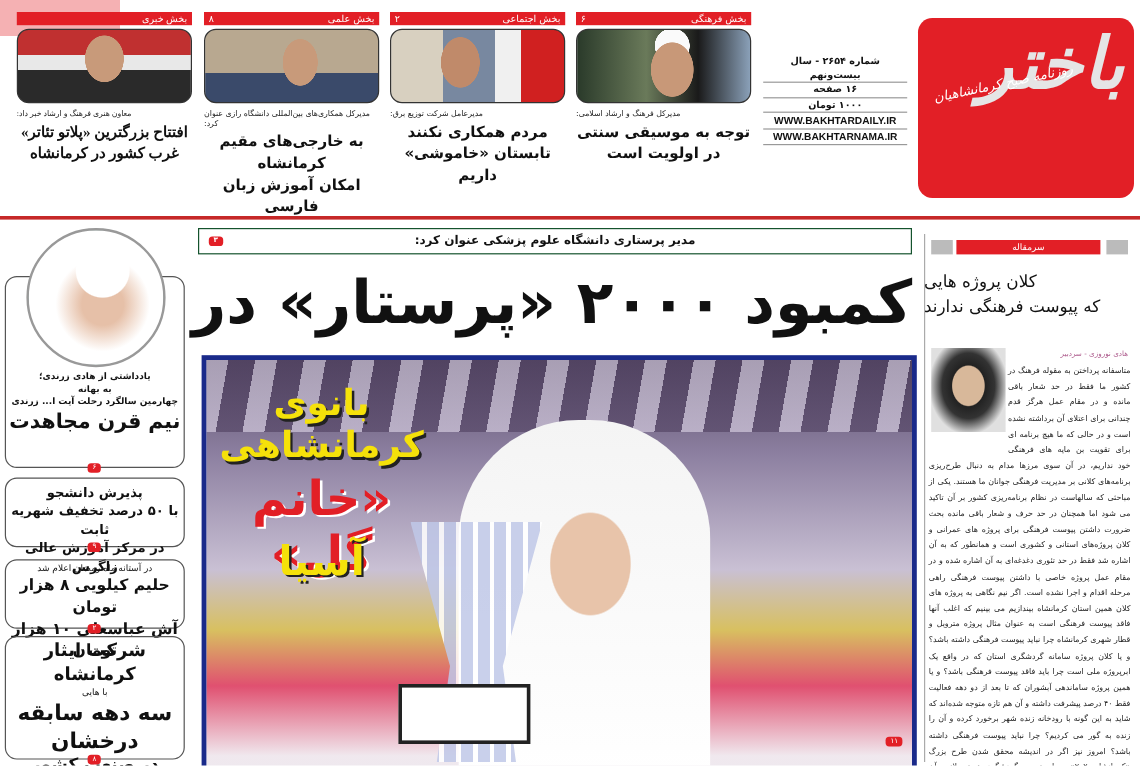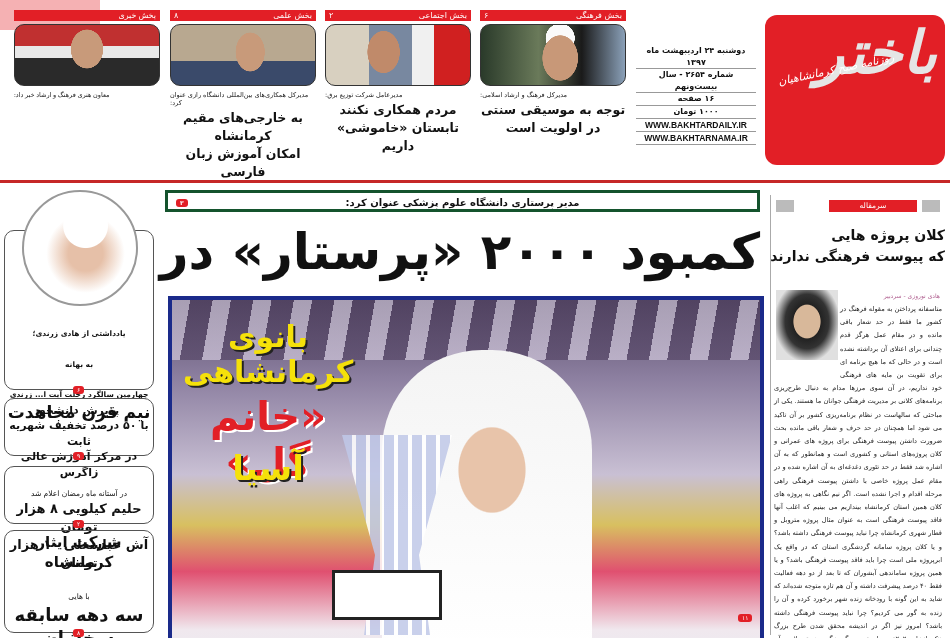--- a/index.html
+++ b/index.html
@@ -17,21 +17,21 @@
   
   .teaser { top: 10px; width: 146px; height: 165px; }
   .teaser .bar { height: 11px; background: #e21f26; color: #fff; font-size: 8px; line-height: 11px; padding: 0 4px; display: flex; justify-content: space-between; }
   .teaser .photo { margin-top: 3px; height: 62px; border-radius: 10px; border: 1px solid #333; overflow: hidden; position: relative; }
   .teaser .cap { font-size: 6.5px; text-align: left; margin-top: 5px; color: #222; }
   .teaser .head { font-size: 12.5px; font-weight: bold; text-align: center; line-height: 1.45; margin-top: 2px; }
 
   .hr-red { left: 0; top: 180px; width: 950px; height: 3px; background: #c62828; }
 
   
-  .kicker { left: 165px; top: 190px; width: 595px; height: 22px; border: 3px solid #14532d; border-radius: 0; font-size: 10px; font-weight: bold; text-align: center; line-height: 20px; }
+  .kicker { left: 165px; top: 190px; width: 595px; height: 22px; border: 1px solid #14532d; border-radius: 0; font-size: 10px; font-weight: bold; text-align: center; line-height: 20px; }
   .page-tag { display: inline-block; background: #e21f26; color: #fff; font-size: 6px; border-radius: 3px; padding: 0 4px; line-height: 8px; height: 8px; }
   .kicker .page-tag { position: absolute; left: 8px; top: 6px; }
   .headline { left: 155px; top: 212px; width: 610px; font-size: 50px; font-weight: 900; text-align: center; line-height: 80px; letter-spacing: -1px; }
 
   
   .mainphoto { left: 168px; top: 296px; width: 596px; height: 396px; border: 4px solid #1a2a8a; overflow: hidden;
     background: linear-gradient(180deg, #5a4e6a 0%, #8c7fa0 20%, #c9c0d4 45%, #d8c060 58%, #e05070 70%, #f0e8ee 85%, #e8eef4 100%); }
   .ph-overlay1 { left: 0; top: 0; width: 100%; height: 60px; background: repeating-linear-gradient(100deg, #e8e0f0 0 18px, #4a3a5a 18px 40px); opacity: .55; }
   .woman { left: 210px; top: 50px; width: 210px; height: 300px; background: radial-gradient(ellipse 55px 70px at 110px 120px, #e8c4aa 60%, transparent 62%), linear-gradient(#f4f4f4, #fff); border-radius: 100px 100px 0 0; }
   .trophy { left: 170px; top: 135px; width: 110px; height: 200px; background: repeating-linear-gradient(90deg, #c0c8e8 0 10px, #fff 10px 14px), repeating-linear-gradient(0deg, transparent 0 10px, #fff 10px 14px); clip-path: polygon(0 0, 100% 0, 70% 60%, 80% 100%, 20% 100%, 30% 60%); opacity: .85; }
@@ -40,52 +40,51 @@
   .photo-text .l1 { font-size: 30px; color: #f5e10a; text-shadow: 2px 2px 0 #222; }
   .photo-text .l2 { font-size: 40px; color: #e21f26; text-shadow: 2px 2px 0 #fff; }
   .photo-text .l3 { font-size: 34px; color: #f5e10a; text-shadow: 2px 2px 0 #222; }
   .mainphoto .page-tag { position: absolute; left: 566px; top: 314px; }
 
   
   .lbox { left: 4px; width: 150px; border: 1px solid #555; border-radius: 10px; text-align: center; }
   .portrait { left: 22px; top: 190px; width: 116px; height: 116px; border-radius: 50%; border: 2px solid #999; overflow: hidden;
     background: radial-gradient(circle at 55% 30%, #fff 22%, transparent 23%), radial-gradient(ellipse at 55% 55%, #e6c0a8 20%, #fff 45%), #a8c8c0; }
   .l-note { top: 230px; height: 160px; padding-top: 78px; }
-  .small { font-size: 7.5px; font-weight: bold; line-height: 1.4; margin-top: 20px; }
+  .small { font-size: 7.5px; font-weight: bold; line-height: 1.4; }
   .big { font-size: 17px; font-weight: 900; line-height: 1.3; }
   .mid { font-size: 11px; font-weight: bold; line-height: 1.4; }
   .lbox .page-tag { position: absolute; left: 68px; bottom: -5px; }
   .l2 { top: 398px; height: 58px; padding-top: 4px; }
   .l3 { top: 466px; height: 58px; padding-top: 2px; }
   .l4 { top: 530px; height: 103px; padding-top: 2px; }
 
   
   .ed { left: 770px; top: 195px; width: 175px; height: 440px; border-left: 1px solid #aaa; }
-  .ed-bar { position: absolute; right: 28px; top: 5px; width: 88px; height: 12px; background: #e21f26; color: #fff; font-size: 7.5px; text-align: center; line-height: 12px; margin-left: 16px; }
+  .ed-bar { position: absolute; right: 28px; top: 5px; width: 120px; height: 12px; background: #e21f26; color: #fff; font-size: 7.5px; text-align: center; line-height: 12px; margin-left: 16px; }
   .ed-bar-side { position: absolute; top: 5px; width: 18px; height: 12px; background: #bbb; }
-  .ed-title { position: absolute; right: 0; top: 30px; width: 175px; text-align: right; font-size: 14px; font-weight: 700; line-height: 1.5; margin-left: 29px; }
+  .ed-title { position: absolute; right: 0; top: 30px; width: 175px; text-align: left; font-size: 14px; font-weight: 400; line-height: 1.5; margin-left: 29px; }
   .ed-photo { position: absolute; left: 5px; top: 95px; width: 62px; height: 70px; background: radial-gradient(ellipse at 50% 45%, #d8b89a 30%, #222 32%, #333 50%, #e0e0e0 75%); }
   .ed-author { position: absolute; right: 5px; top: 97px; font-size: 6px; color: #b06090; }
   .ed-body { position: absolute; right: 3px; top: 108px; width: 168px; font-size: 6.6px; line-height: 13.2px; text-align: justify; color: #222; }
   .ed-body .wrap { float: left; width: 66px; height: 72px; }
 
   .watermark { left: 0; top: 0; width: 100px; height: 30px; background: rgba(226,31,38,.35); }
 </style>
 </head>
 <body>
 
 <div class="abs watermark"></div>
 
 <div class="abs logo">
   <span class="logo-text">باختر</span>
   <span class="logo-sub">روزنامه صبح کرمانشاهیان</span>
 </div>
 
 <div class="abs issue-info">
-  <div>دوشنبه ۲۴ اردیبهشت ماه ۱۳۹۷</div>
   <div>شماره ۲۶۵۴ - سال بیست‌ونهم</div>
   <div>۱۶ صفحه</div>
   <div>۱۰۰۰ تومان</div>
   <div class="url">WWW.BAKHTARDAILY.IR</div>
   <div class="url">WWW.BAKHTARNAMA.IR</div>
 </div>
 
 <div class="abs teaser" style="left:480px;">
   <div class="bar">
       <span>بخش فرهنگی</span>
@@ -125,20 +124,24 @@
     </div>
 </div>
 
 <div class="abs teaser" style="left:14px;font-family:Liberation Serif, serif;">
   <div class="bar">
       <span>بخش خبری</span>
       <span></span>
     </div>
   <div class="photo" style="background: radial-gradient(ellipse 20px 24px at 50% 40%, #c89a7a 80%, transparent 82%), linear-gradient(180deg,#c03030 0 35%,#e8e8e8 35% 55%,#2a2a2a 55%);"></div>
   <div class="cap">معاون هنری فرهنگ و ارشاد خبر داد:</div>
+  <div class="head">
+      <div>افتتاح بزرگترین «پلاتو تئاتر»</div>
+      <div>غرب کشور در کرمانشاه</div>
+    </div>
 </div>
 
 <div class="abs hr-red"></div>
 
 <div class="abs kicker">
   <span>مدیر پرستاری دانشگاه علوم پزشکی عنوان کرد:</span>
   <span class="page-tag">۳</span>
 </div>
 <div class="abs headline">کمبود ۲۰۰۰ «پرستار» در کرمانشاه</div>
 

